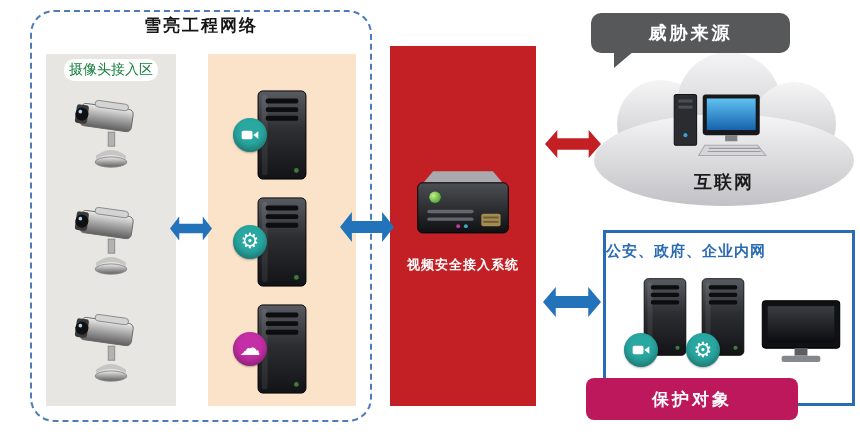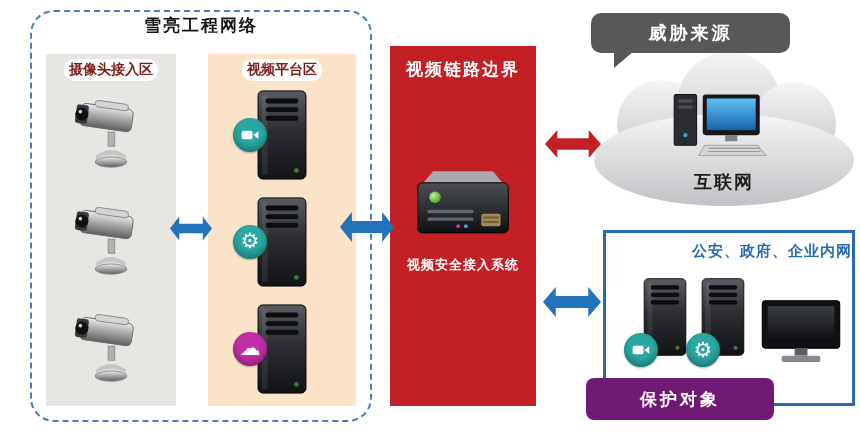--- a/index.html
+++ b/index.html
@@ -11,22 +11,22 @@
   
   .sharp-box { left:30px; top:10px; width:342px; height:412px;
                border:2px dashed #4e7cba; border-radius:24px; z-index:2; }
   .sharp-title { left:30px; top:14px; width:342px; text-align:center;
                  font-size:17px; font-weight:bold; color:#151515; letter-spacing:2px; z-index:3; }
 
   .zone { z-index:3; }
   .camera-zone { left:46px; top:54px; width:130px; height:352px; background:#e8e6e2; }
   .platform-zone { left:208px; top:54px; width:148px; height:352px; background:#fbe3c9; }
   .zone-label { position:absolute; top:5px; left:50%; transform:translateX(-50%);
-                background:#fff; padding:2px 5px; font-size:14px; font-weight:bold;
-                color:#7f1d1d; white-space:nowrap;border-radius:10px; }
+                background:#fff; padding:2px 5px; font-size:14px; font-weight:normal;
+                color:#15803d; white-space:nowrap;border-radius:10px; }
   .zone-stack { position:absolute; left:0; top:28px; width:100%; height:calc(100% - 32px);
                 display:flex; flex-direction:column; justify-content:space-around; align-items:center; }
 
   .cam-icon svg { width:84px; height:76px; display:block; }
   .server-item { position:relative; width:58px; height:92px; }
   .server-item svg.server { width:58px; height:92px; display:block; }
 
   .badge { position:absolute; width:34px; height:34px; border-radius:50%;
            display:flex; align-items:center; justify-content:center; color:#fff;
            font-family:"DejaVu Sans",sans-serif; font-size:21px; line-height:1;
@@ -58,32 +58,32 @@
   .cloud { left:589px; top:52px; width:270px; height:156px; z-index:1; }
   .cloud svg { width:100%; height:100%; display:block; }
   .pc-in-cloud { left:662px; top:86px; width:112px; height:82px; z-index:2; }
   .pc-in-cloud svg { width:100%; height:100%; display:block; }
   .internet-label { left:589px; top:170px; width:270px; text-align:center; font-size:18px;
                     font-weight:bold; color:#1b1b1b; letter-spacing:2px; z-index:3; }
 
   
   .intranet-box { left:603px; top:230px; width:252px; height:176px; background:#fff;
                   border:3px solid #2a6cb4; z-index:3; }
-  .intranet-title { position:absolute; top:9px; width:100%; text-align:right;
+  .intranet-title { position:absolute; top:9px; width:100%; text-align:left;
                     color:#2a6cb4; font-weight:bold; font-size:15px; letter-spacing:1px; }
   .intranet-server { position:absolute; width:50px; height:92px; }
   .intranet-server svg { width:50px; height:92px; display:block; }
   .srvA { left:34px; top:38px; }
   .srvB { left:92px; top:38px; }
   .badge-a { left:18px; top:100px; }
   .badge-b { left:80px; top:100px; }
   .monitor { position:absolute; left:152px; top:64px; width:86px; height:70px; }
   .monitor svg { width:100%; height:100%; display:block; }
 
-  .protected-bar { left:586px; top:378px; width:188px; height:42px; background:#701a75;
+  .protected-bar { left:586px; top:378px; width:212px; height:42px; background:#be185d;
                    border-radius:8px; display:flex; align-items:center; justify-content:center;
                    color:#fff; font-size:17px; font-weight:bold; letter-spacing:3px; z-index:8; }
 </style>
 </head>
 <body>
 
 <svg width="0" height="0" style="position:absolute" aria-hidden="true">
   <defs>
     <linearGradient id="camMetal" x1="0" y1="0" x2="0" y2="1">
       <stop offset="0" stop-color="#ececec"></stop>
@@ -165,21 +165,20 @@
         </g>
         <rect x="42" y="37" width="7" height="15" fill="#b2b2b2" stroke="#8a8a8a"></rect>
         <path d="M29 62 Q45 50 61 62 L61 66 Q45 57 29 66 Z" fill="#c6c6c6"></path>
         <ellipse cx="45" cy="69" rx="17" ry="5.5" fill="url(#camMetal)" stroke="#8a8a8a"></ellipse>
           </svg>
       </span>
     </div>
   </div>
 
   <div class="abs zone platform-zone">
-    <div class="zone-label">视频平台区</div>
     <div class="zone-stack">
       <div class="server-item">
         <svg class="server" viewBox="0 0 60 96">
           <rect x="5" y="2" width="50" height="92" rx="5" fill="url(#serverGrad)" stroke="#000"></rect>
           <rect x="9" y="6" width="6" height="84" rx="3" fill="#ffffff" opacity="0.08"></rect>
           <rect x="13" y="10" width="34" height="5" rx="2" fill="#0c0d0f"></rect>
           <rect x="13" y="19" width="34" height="5" rx="2" fill="#0c0d0f"></rect>
           <rect x="13" y="28" width="34" height="5" rx="2" fill="#0c0d0f"></rect>
           <circle cx="45" cy="85" r="2.5" fill="#3f7a3a"></circle>
           </svg>
@@ -230,21 +229,20 @@
       <polygon points="0,17 22,2 22,11 78,11 78,2 100,17 78,32 78,23 22,23 22,32" fill="#c32026"></polygon>
       </svg>
   </div>
   <div class="abs darrow" style="left:543px;top:285px;width:58px;height:34px">
     <svg viewBox="0 0 100 34" preserveAspectRatio="none">
       <polygon points="0,17 22,2 22,11 78,11 78,2 100,17 78,32 78,23 22,23 22,32" fill="#2273b9"></polygon>
       </svg>
   </div>
 
   <div class="abs red-box">
-    <div class="red-title">视频链路边界</div>
     <div class="appliance">
       <svg viewBox="0 0 110 80">
         <polygon points="14,18 96,18 86,6 24,6" fill="#aaaaae"></polygon>
         <rect x="8" y="18" width="94" height="52" rx="5" fill="url(#applianceGrad)" stroke="#000"></rect>
         <circle cx="26" cy="33" r="6" fill="url(#ledGrad)"></circle>
         <rect x="18" y="46" width="48" height="3.5" rx="1.7" fill="#63666c"></rect>
         <rect x="18" y="54" width="48" height="3.5" rx="1.7" fill="#63666c"></rect>
         <rect x="74" y="50" width="20" height="13" rx="2" fill="#a28c52"></rect>
         <rect x="76" y="53" width="16" height="2" fill="#6e5c33"></rect>
         <rect x="76" y="57.5" width="16" height="2" fill="#6e5c33"></rect>

